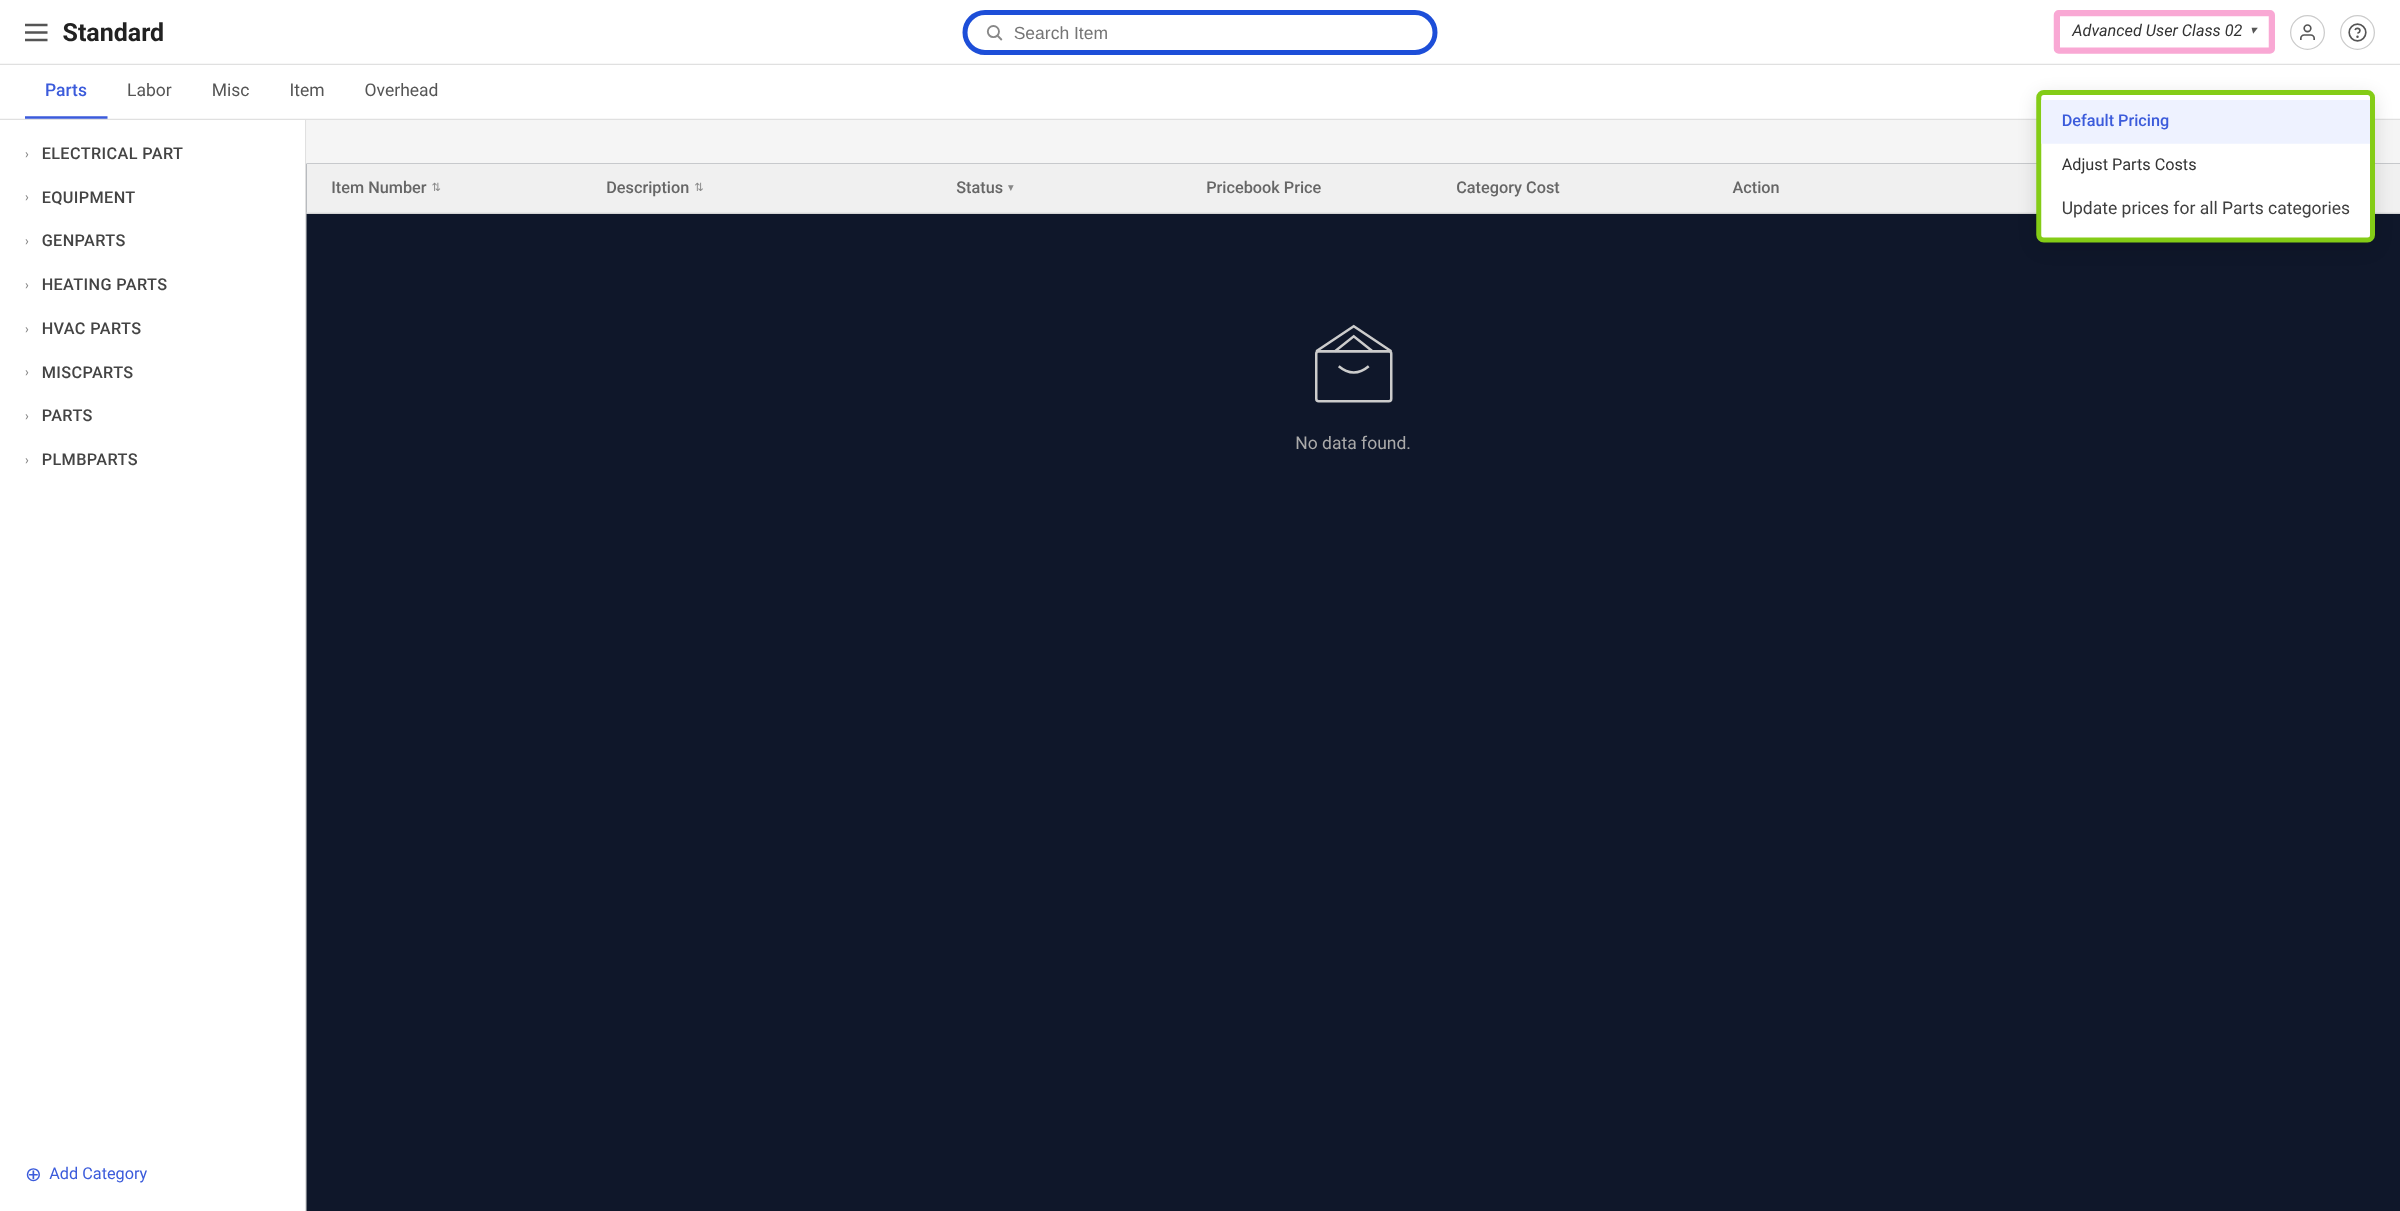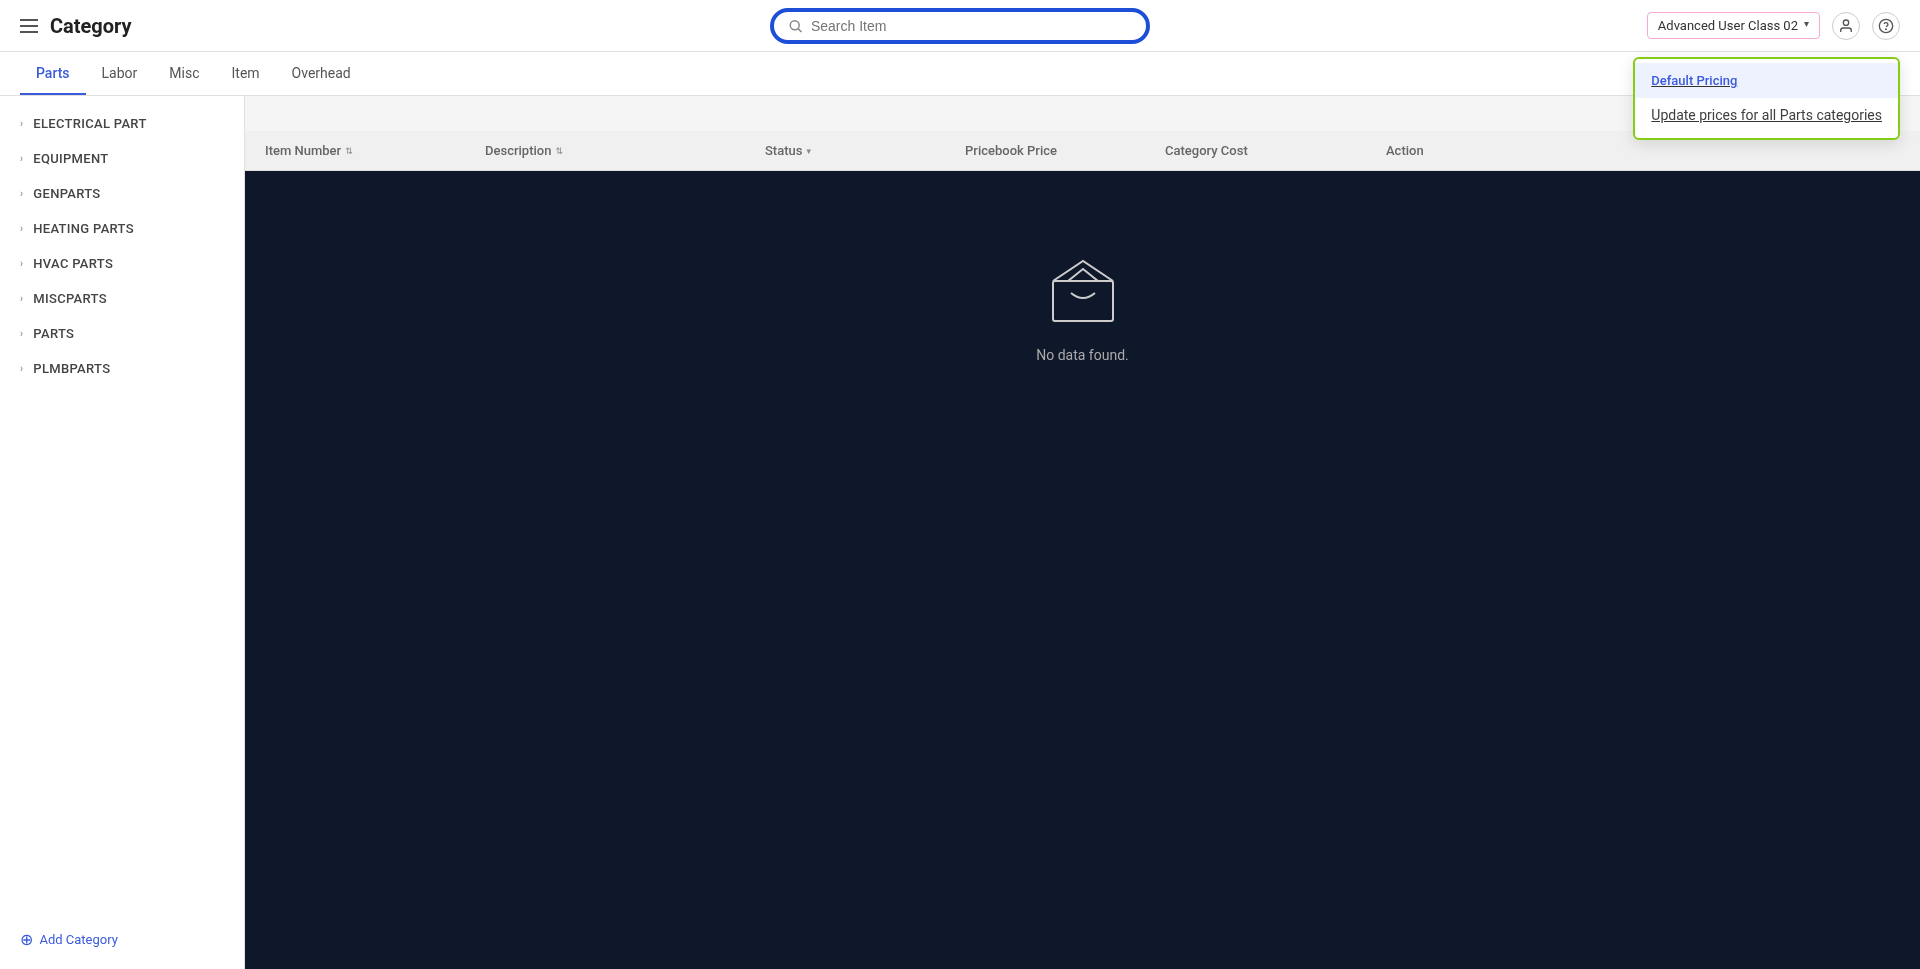--- a/index.html
+++ b/index.html
@@ -51,27 +51,28 @@
     }
     .header-right {
       display: flex;
       align-items: center;
       gap: 12px;
       margin-left: auto;
     }
     .user-class-dropdown {
       display: flex;
       align-items: flex-start;
-      border: 1px solid #f9a8d4;
+      border: 5px solid #f9a8d4;
       border-radius: 4px;
       padding: 5px 10px;
       font-size: 13px;
       cursor: pointer;
       background: #fff;
       gap: 6px;
+      font-style: italic;
     }
     .user-class-dropdown .chevron { font-size: 10px; color: #555; }
     .header-icon {
       width: 28px; height: 28px;
       border-radius: 50%;
       border: 1px solid #ccc;
       display: flex; align-items: center; justify-content: center;
       cursor: pointer;
       font-size: 14px;
       color: #555;
@@ -205,30 +206,29 @@
       flex: 1;
       padding: 80px 20px;
       color: #aaa;
     }
     .empty-box-svg {
       width: 80px; height: 80px; margin-bottom: 16px;
     }
     .empty-state-text { font-size: 14px; color: #aaa; }
     .dropdown-menu {
       position: fixed;
-      top: 57px;
+      top: 72px;
       right: 20px;
       background: #fff;
-      border: 2px solid #84cc16;
+      border: 4px solid #84cc16;
       border-radius: 6px;
       box-shadow: 0 4px 16px rgba(0,0,0,0.12);
       z-index: 200;
       min-width: 220px;
       padding: 4px 0;
-      text-decoration: underline;
     }
     .dropdown-item {
       padding: 10px 16px;
       cursor: pointer;
       font-size: 13px;
       color: #333;
     }
     .dropdown-item.active {
       background: #eef2ff;
       color: #3b5bdb;
@@ -243,21 +243,21 @@
   </style>
 </head>
 <body>
 
 <div class="header">
   <div class="header-menu-icon">
     <span></span>
       <span></span>
       <span></span>
   </div>
-  <div class="header-logo">Category</div>
+  <div class="header-logo">Standard</div>
 
   <div class="header-search">
     <svg class="search-icon-svg" viewBox="0 0 20 20" fill="none" stroke="currentColor" stroke-width="2">
       <circle cx="9" cy="9" r="6"></circle>
       <line x1="13.5" y1="13.5" x2="18" y2="18"></line>
     </svg>
     <input type="text" placeholder="Search Item" style="">
   </div>
 
   <div class="header-right">
@@ -374,14 +374,15 @@
           <path d="M28 42 Q40 52 52 42" stroke="#ccc" fill="none"></path>
         </svg>
         <span class="empty-state-text">No data found.</span>
       </div>
     </div>
   </div>
 </div>
 
 <div class="dropdown-menu">
   <div class="dropdown-item active">Default Pricing</div>
+  <div class="dropdown-item">Adjust Parts Costs</div>
   <div class="dropdown-item-sub">Update prices for all Parts categories</div>
 </div>
 
 </body></html>

